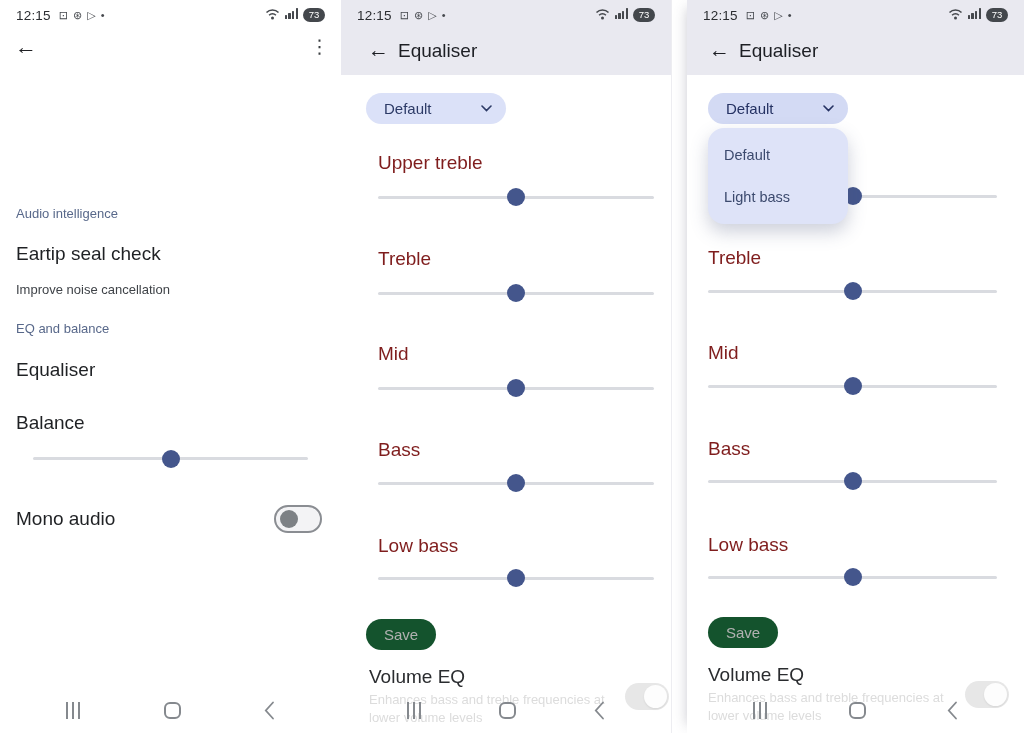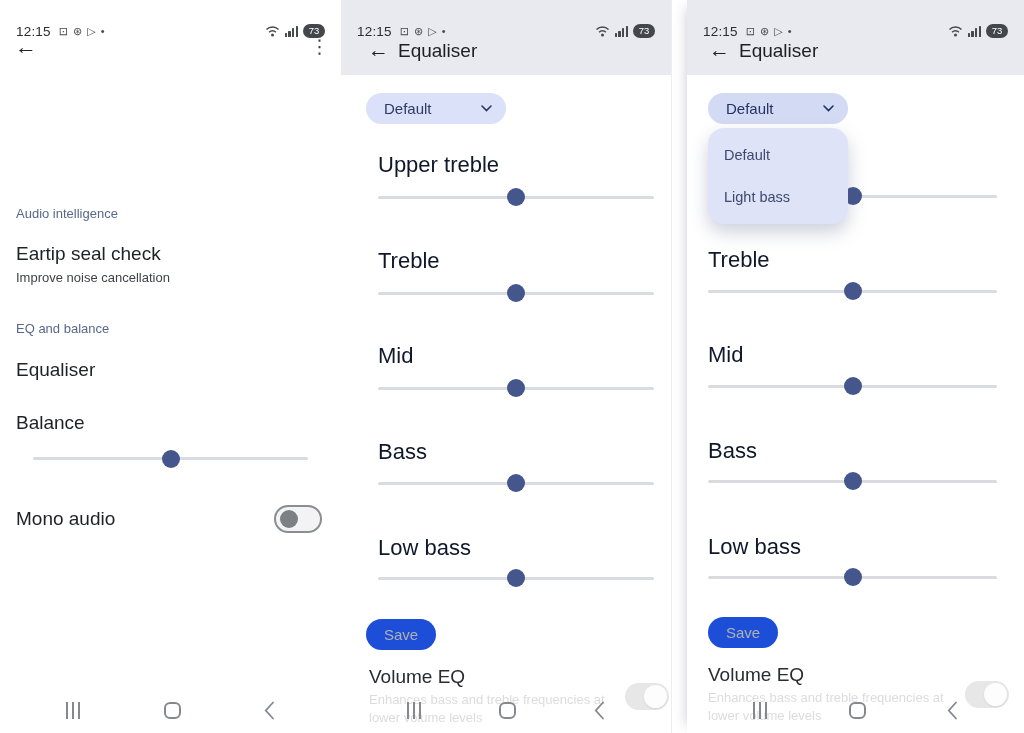--- a/index.html
+++ b/index.html
@@ -4,24 +4,24 @@
 <style>
   * { box-sizing: border-box; margin: 0; padding: 0; }
   body { font-family: "Liberation Sans", sans-serif; background: #fff; }
   .canvas { position: relative; width: 1024px; height: 733px; background: #fff; overflow: hidden; }
   .panel { position: absolute; top: 0; height: 733px; background: #fff; }
   .panel-sound { left: 0; width: 341px; }
   .panel-eq { left: 341px; width: 331px; border-right: 1px solid #ededf1; }
   .panel-eq-open { left: 687px; width: 337px; box-shadow: -8px 0 12px -8px rgba(70,70,95,.28); }
 
   
-  .sb { position: absolute; top: 0; left: 0; right: 0; height: 30px; display: flex; align-items: center; padding: 0 16px; margin-top: 16px; }
+  .sb { position: absolute; top: 0; left: 0; right: 0; height: 30px; display: flex; align-items: center; padding: 0 16px; }
   .sb-time { font-size: 13.5px; color: #2b2d31; letter-spacing: .2px; }
   .sb-lico { display: flex; align-items: center; gap: 5px; margin-left: 8px; color: #45484d; font-size: 11px; }
-  .sb-right { margin-left: auto; display: flex; align-items: center; gap: 5px; }
+  .sb-right { margin-left: auto; display: flex; gap: 5px; }
   .sig { display: flex; align-items: flex-end; gap: 1.5px; height: 11px; }
   .sig i { display: block; width: 2.2px; background: #45484d; border-radius: .5px; }
   .batt { background: #43474c; color: #fff; font-size: 9.5px; line-height: 14px; padding: 0 5px; border-radius: 8px; min-width: 22px; text-align: center; }
 
   
   .nav { position: absolute; bottom: 12px; left: 0; right: 0; height: 22px; display: flex; align-items: center; justify-content: space-between; padding: 0 66px; z-index: 9; }
   .nav-recents { display: flex; gap: 4px; height: 17px; align-items: stretch; }
   .nav-recents i { width: 2px; background: #85898e; display: block; }
   .nav-home { width: 17px; height: 17px; border: 2px solid #85898e; border-radius: 6px; }
 
@@ -43,22 +43,22 @@
   
   .eq-header { position: absolute; top: 0; left: 0; right: 0; height: 75px; background: #e9e9f0; }
   .eq-title { position: absolute; top: 40px; font-size: 19px; color: #1d1f24; }
   .eq-back { position: absolute; top: 38px; font-size: 21px; color: #1d1f24; }
   .preset-pill { position: absolute; top: 93px; width: 140px; height: 31px; border-radius: 17px; background: #dbe1f8; display: flex; align-items: center; }
   .preset-pill .lbl { font-size: 15px; color: #2c3a66; margin-left: 18px; }
   .preset-pill svg { margin-left: auto; margin-right: 14px; }
   .panel-eq-open .preset-pill { background: #d3daf4; }
   .panel-eq-open .preset-pill .lbl { color: #253263; }
 
-  .slider-label { position: absolute; font-size: 22px; color: #0f172a; }
-  .save-btn { position: absolute; top: 619px; width: 70px; height: 31px; border-radius: 16px; background: #1d4ed8; color: #b1b1b1; font-size: 15px; display: flex; align-items: center; justify-content: center; }
+  .slider-label { position: absolute; font-size: 19px; color: #7f1d1d; }
+  .save-btn { position: absolute; top: 619px; width: 70px; height: 31px; border-radius: 16px; background: #14532d; color: #b1b1b1; font-size: 15px; display: flex; align-items: center; justify-content: center; }
   .veq-title { position: absolute; top: 666px; font-size: 19px; color: #2a2c2f; }
   .veq-sub { position: absolute; top: 691px; width: 252px; font-size: 13px; line-height: 18px; color: #dcdcdc; z-index: 5; }
   .toggle-on-faded { position: absolute; top: 683px; width: 44px; height: 27px; border-radius: 14px; background: #e7e7e7; z-index: 4; }
   .toggle-on-faded .knob { position: absolute; right: 2px; top: 2px; width: 23px; height: 23px; border-radius: 50%; background: #fdfdfd; box-shadow: 0 1px 2px rgba(0,0,0,.08); }
 
   .menu { position: absolute; top: 128px; width: 140px; border-radius: 16px; background: #dee3f8; box-shadow: 0 8px 18px rgba(75,85,125,.28); padding: 6px 0; z-index: 8; }
   .menu-item { height: 42px; display: flex; align-items: center; padding-left: 16px; font-size: 14.5px; color: #3c4a6e; }
 </style>
 </head>
 <body>
@@ -90,21 +90,21 @@
       <span class="batt">73</span>
     </span>
   </div>
 
     <div class="appbar-plain">
       <span class="back-arrow">←</span>
       <span class="kebab">⋮</span>
     </div>
     <div class="sec-label" style="top:206px">Audio intelligence</div>
     <div class="item-title" style="top:243px">Eartip seal check</div>
-    <div class="item-sub" style="top:270px">Improve noise cancellation</div>
+    <div class="item-sub" style="top:282px">Improve noise cancellation</div>
     <div class="sec-label" style="top:321px">EQ and balance</div>
     <div class="item-title" style="top:359px">Equaliser</div>
     <div class="item-title" style="top:412px">Balance</div>
     <div class="track" style="left:33px; top:457px; width:275px"></div>
     <div class="thumb" id="balance-thumb" style="left: 161.5px; top: 450px;"></div>
     <div class="item-title" style="top:508px">Mono audio</div>
     <div class="toggle-off" style="left:274px; top:505px">
         <span class="knob"></span>
       </div>
 

